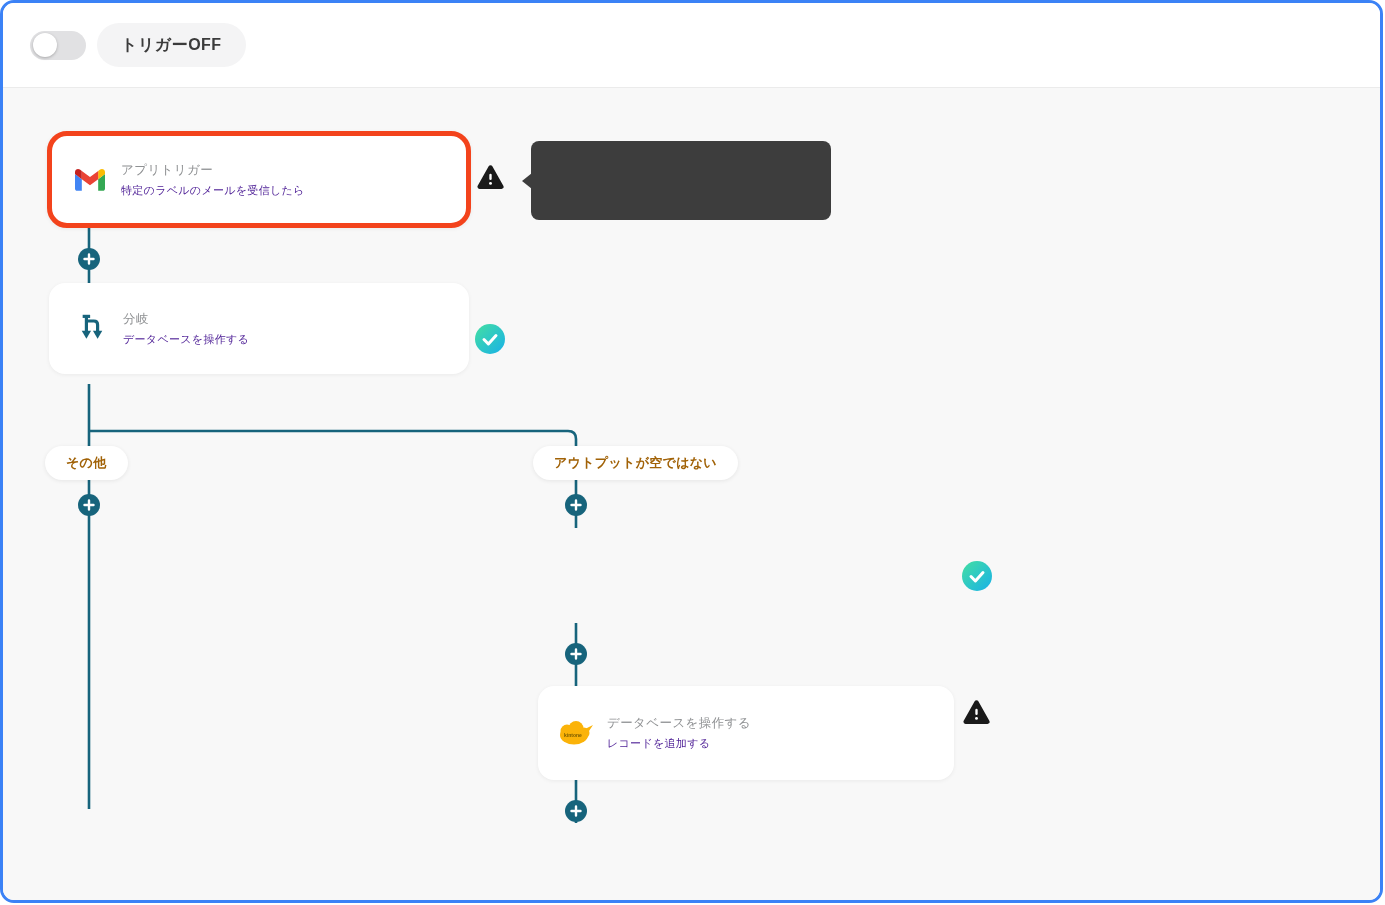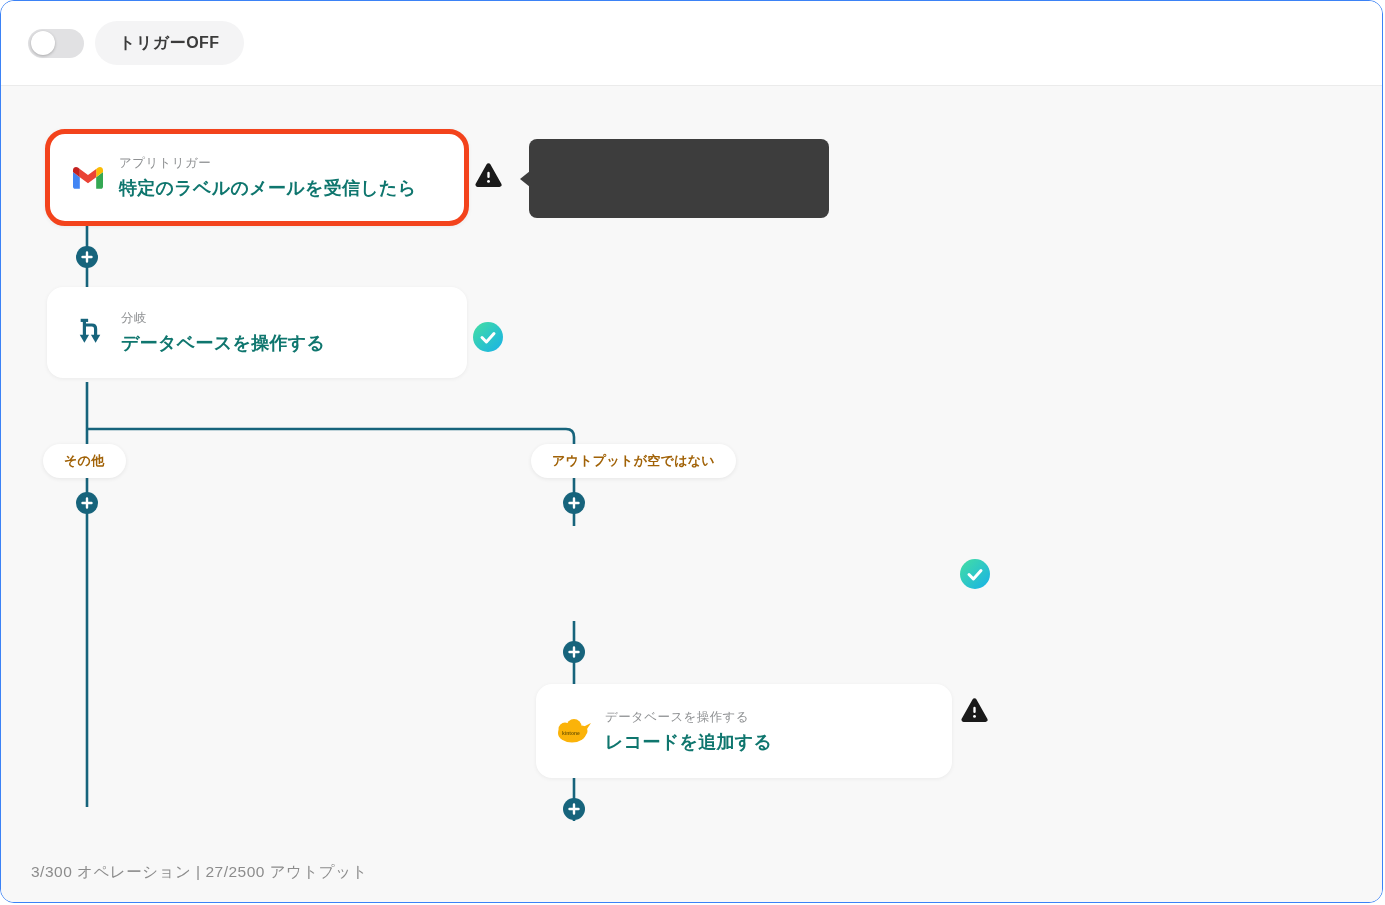--- a/index.html
+++ b/index.html
@@ -1,31 +1,31 @@
 <!DOCTYPE html>
 <html><head>
 <meta charset="utf-8">
 <style>
   html,body{margin:0;padding:0;background:#ffffff;font-family:"Liberation Sans","DejaVu Sans",sans-serif;}
-  .page{position:relative;width:1383px;height:903px;border:1px solid #3b82f6;border-radius:14px;overflow:hidden;background:#f8f8f8;box-sizing:border-box;}
+  .page{position:relative;width:1383px;height:903px;border:3px solid #3b82f6;border-radius:14px;overflow:hidden;background:#f8f8f8;box-sizing:border-box;}
   
   .header{position:relative;height:85px;background:#ffffff;border-bottom:1px solid #ebebeb;display:flex;align-items:center;padding-left:27px;box-sizing:border-box;}
   .toggle{position:relative;width:56px;height:29px;background:#e1e1e3;border-radius:15px;cursor:pointer;flex:0 0 auto;}
   .toggle .knob{position:absolute;left:3px;top:2.5px;width:24px;height:24px;border-radius:50%;background:#ffffff;box-shadow:0 1px 3px rgba(0,0,0,.25);}
   .trigger-pill{margin-left:11px;background:#f4f4f5;border-radius:22px;height:44px;display:flex;align-items:center;padding:0 24px;font-size:16px;font-weight:bold;color:#3b3b3b;letter-spacing:.5px;}
   
   .canvas{position:relative;width:100%;height:818px;background:#f8f8f8;}
   .lines{position:absolute;left:0;top:0;pointer-events:none;}
   
   .node{position:absolute;background:#ffffff;border-radius:16px;box-shadow:0 1px 4px rgba(0,0,0,.06);display:flex;align-items:center;box-sizing:border-box;cursor:pointer;}
   .node.alert-border{border:5px solid #f3431c;border-radius:20px;}
   .node .icon-box{flex:0 0 auto;display:flex;align-items:center;justify-content:center;}
   .node .texts{display:flex;flex-direction:column;justify-content:center;}
   .node .subtitle{font-size:12.5px;color:#8f9193;margin-bottom:4px;letter-spacing:.4px;}
-  .node .title{font-size:18px;font-weight:bold;color:#0f766e;letter-spacing:.3px;}
+  .node .title{font-size:11px;font-weight:normal;color:#4c1d95;letter-spacing:.3px;}
   
   .plus{position:absolute;width:22px;height:22px;border-radius:50%;background:#17647c;color:#fff;display:flex;align-items:center;justify-content:center;cursor:pointer;z-index:3;}
   .plus svg{display:block;}
   
   .branch-pill{position:absolute;height:34px;background:#ffffff;border-radius:18px;box-shadow:0 1px 4px rgba(0,0,0,.08);display:flex;align-items:center;padding:0 21px;font-size:13px;font-weight:bold;color:#a16207;z-index:2;letter-spacing:.3px;}
   
   .status-icon{position:absolute;z-index:2;}
   .check-circle{width:30px;height:30px;}
   
   .ai-badge{position:absolute;left:8px;top:8px;width:28px;height:18px;border-radius:9px;background:linear-gradient(135deg,#35d6ae,#19bbdf);color:#fff;font-size:10.5px;font-weight:bold;display:flex;align-items:center;justify-content:center;letter-spacing:.3px;}
@@ -86,21 +86,21 @@
     <div class="tooltip" style="left:528px;top:53px;width:300px;height:79px;">
       <div class="arrow"></div>
     </div>
 
     <div class="plus" style="left:75px;top:160px;">
       <svg width="12" height="12" viewBox="0 0 12 12">
           <path d="M6 1.5 V10.5 M1.5 6 H10.5" stroke="#fff" stroke-width="2.4" stroke-linecap="round"></path>
         </svg>
     </div>
 
-    <div class="node" style="left:46px;top:201px;width:420px;height:91px;padding-left:28px;">
+    <div class="node" style="left:46px;top:195px;width:420px;height:91px;padding-left:28px;">
       <div class="icon-box" style="width:30px;margin-right:16px;">
         <svg width="28" height="31" viewBox="0 0 30 32">
           <g stroke="#17647c" stroke-width="3.4" fill="none">
             <path d="M9 3 V19"></path>
             <path d="M9 8 H17 Q21 8 21 12 V19"></path>
             <path d="M5 3 H13"></path>
           </g>
           <path d="M4 18.5 H14 L9 27 Z" fill="#17647c"></path>
           <path d="M16 18.5 H26 L21 27 Z" fill="#17647c"></path>
         </svg>
@@ -184,16 +184,15 @@
         <circle cx="16" cy="23" r="1.7" fill="#ffffff"></circle>
       </svg>
     </div>
 
     <div class="plus" style="left:562px;top:712px;">
       <svg width="12" height="12" viewBox="0 0 12 12">
           <path d="M6 1.5 V10.5 M1.5 6 H10.5" stroke="#fff" stroke-width="2.4" stroke-linecap="round"></path>
         </svg>
     </div>
 
-    <div class="usage">3/300 オペレーション | 27/2500 アウトプット</div>
 
   </div>
 </div>
 
 </body></html>

